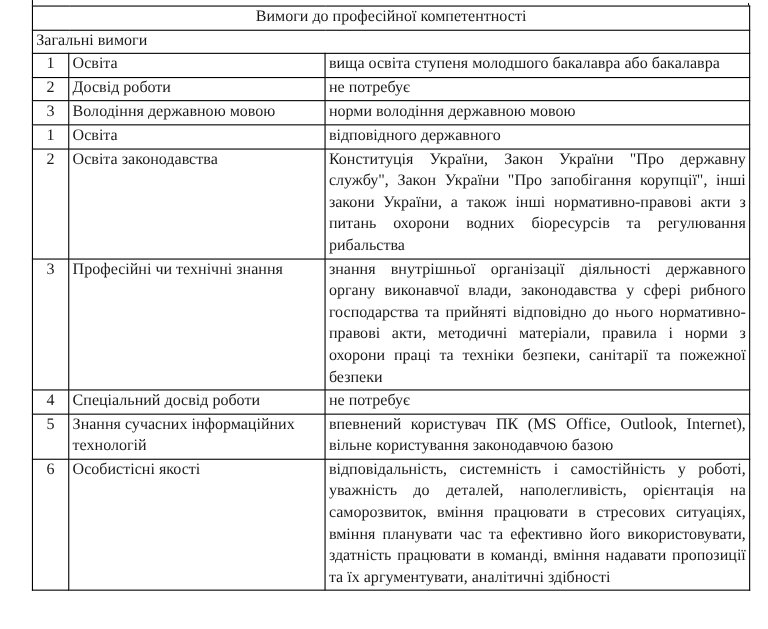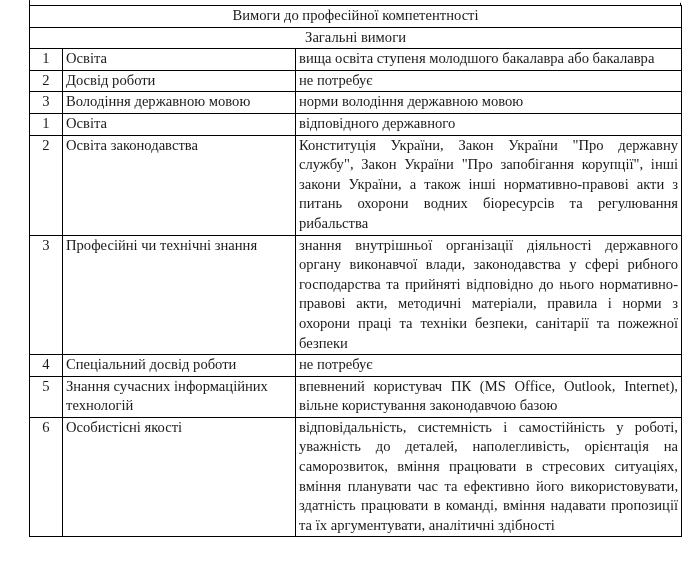--- a/index.html
+++ b/index.html
@@ -78,21 +78,20 @@
     text-align-last: left;
     padding-left: 5px;
     padding-right: 4px;
     hyphens: manual;
     margin-top: 36px;
   }
   td.value.nojust {
     text-align: left;
   }
   td.section {
-    text-align: center;
     padding: 0px 3px 1px 3px;
     margin-top: 32px;
   }
   td.title {
     text-align: center;
     padding: 1px 3px 2px 3px;
   }
 </style>
 </head>
 <body>

